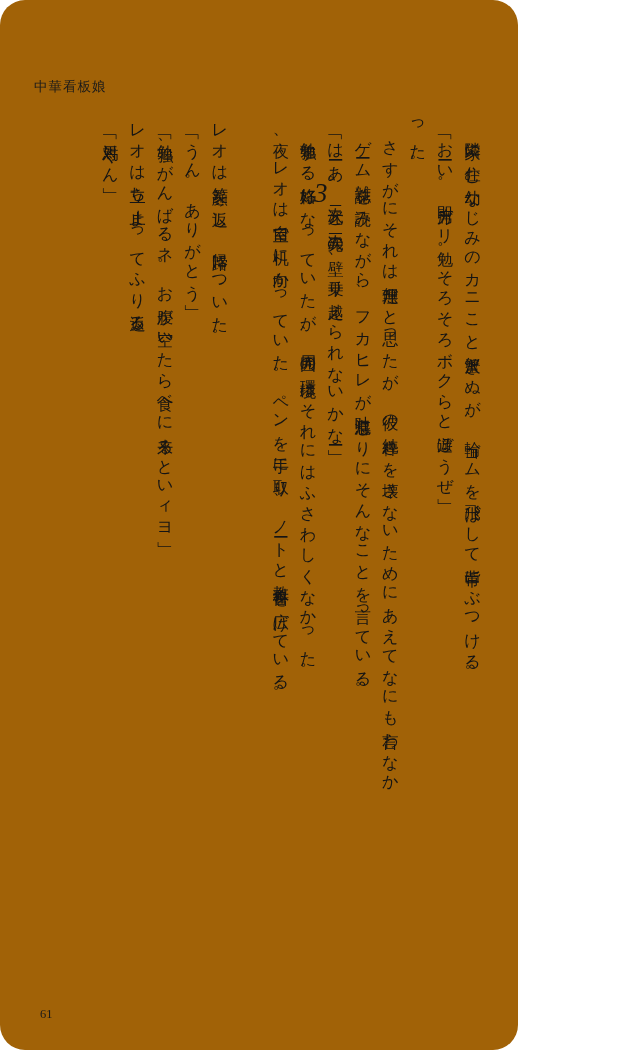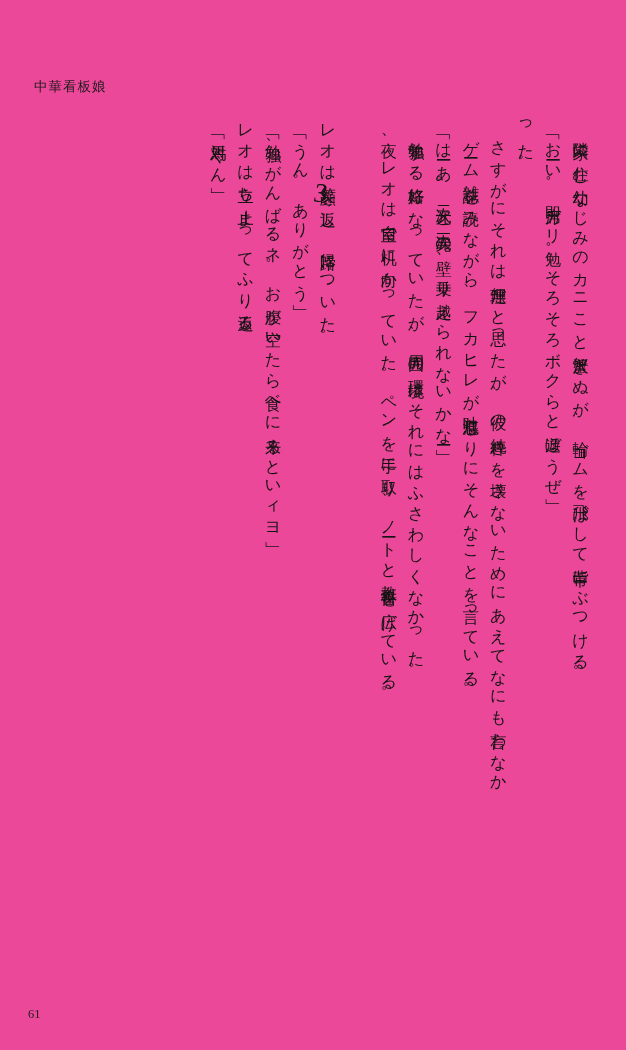--- a/index.html
+++ b/index.html
@@ -6,39 +6,40 @@
     margin: 0;
     padding: 0;
     background: #ffffff;
   }
   body {
     font-family: "Liberation Serif", "DejaVu Serif", serif;
     color: #141414;
   }
   .page {
     position: relative;
-    width: 626px;
+    width: 518px;
     height: 1050px;
-    background: #ec4899;
+    background: #a16207;
     overflow: hidden;
+    border-radius: 25px;
   }
   
   .running-head {
     position: absolute;
     left: 34px;
     top: 78px;
     font-size: 13.5px;
     letter-spacing: 1px;
     color: #1a1a1a;
     white-space: nowrap;
   }
   
   .folio {
     position: absolute;
-    left: 28px;
+    left: 40px;
     bottom: 28px;
     font-size: 12.5px;
     color: #1a1a1a;
     font-family: "Liberation Serif", serif;
   }
   
   .body-text {
     position: absolute;
     right: 38px;
     top: 112px;

